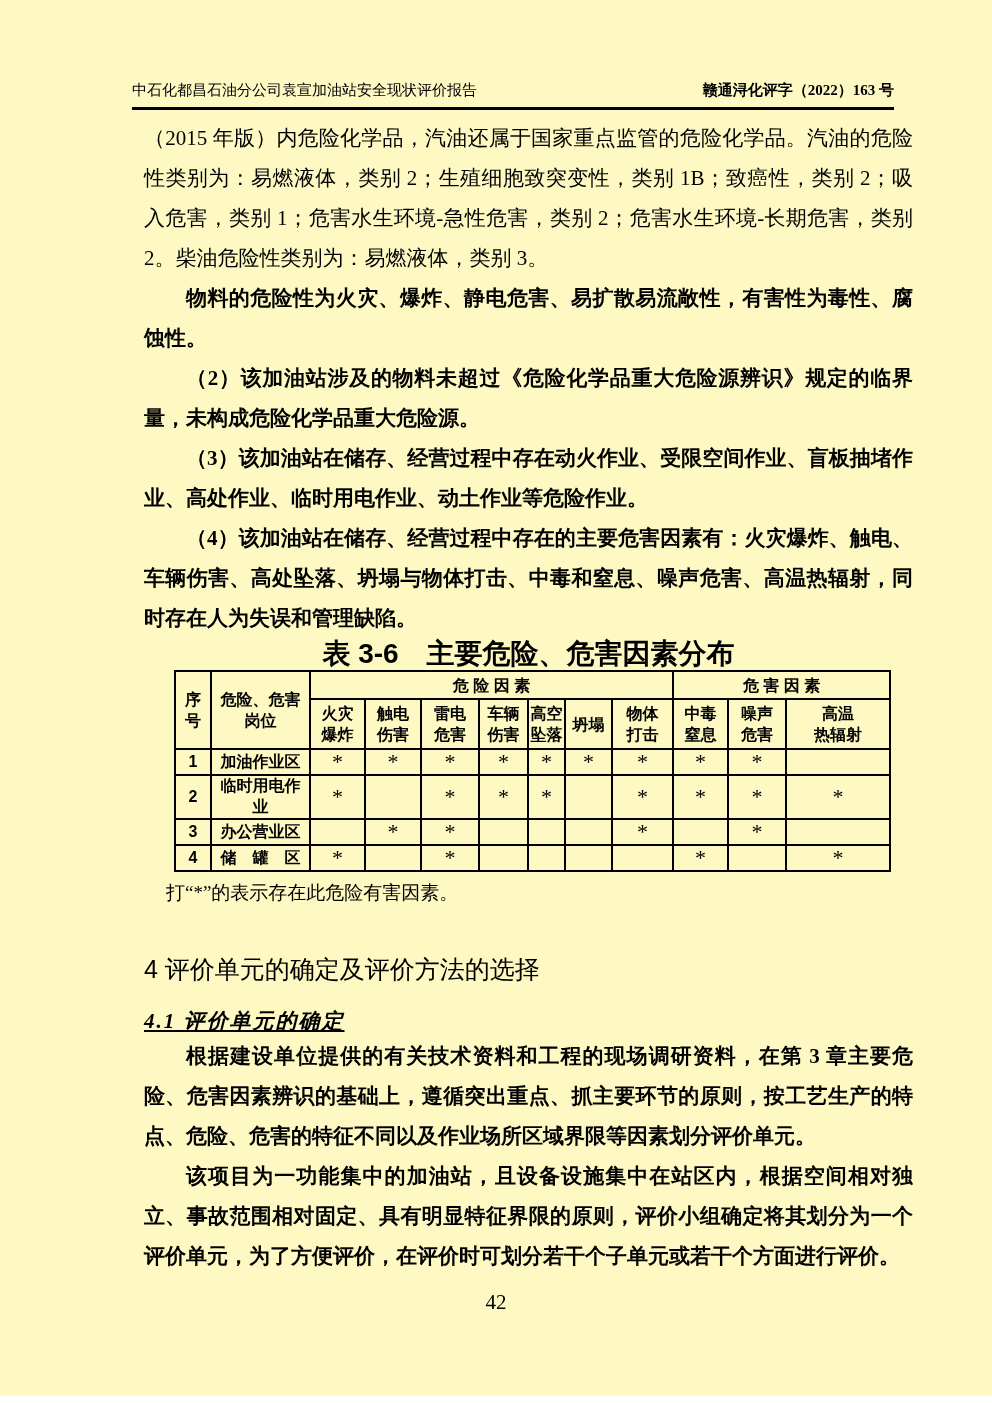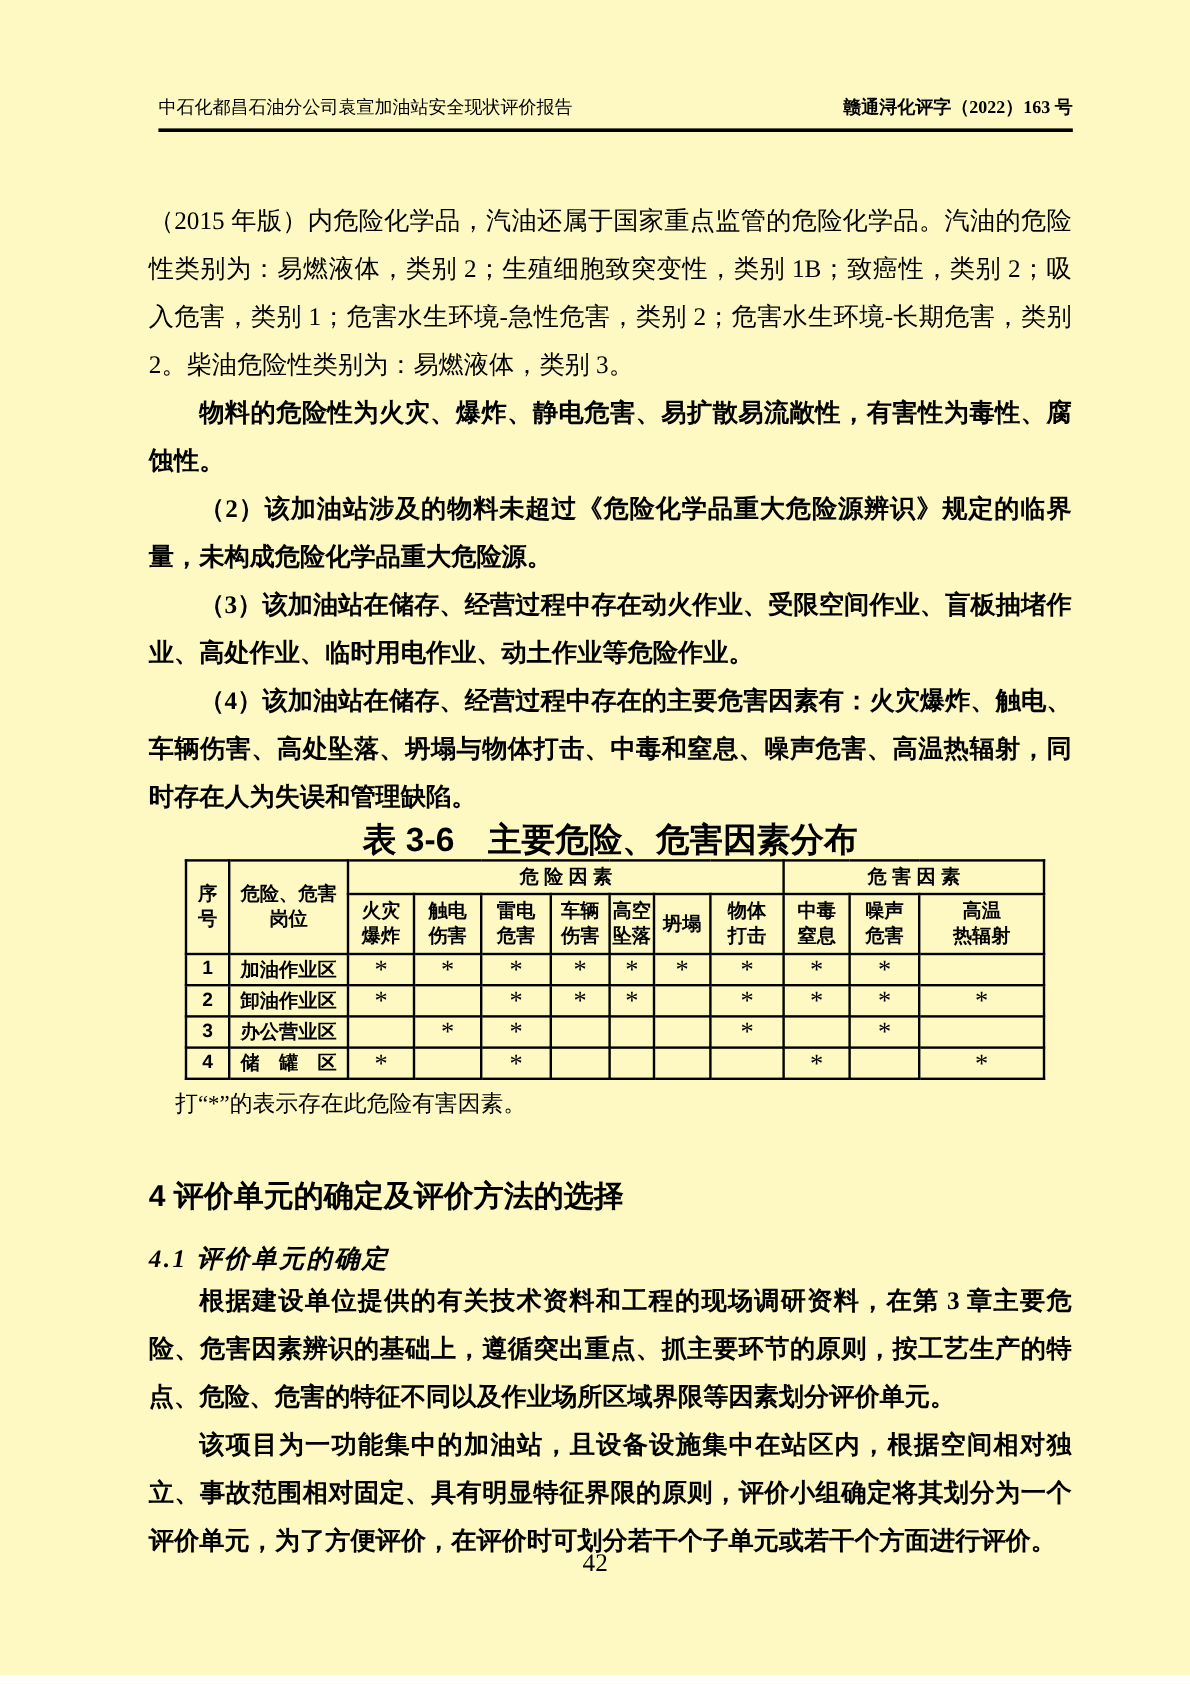--- a/index.html
+++ b/index.html
@@ -20,21 +20,21 @@
     left: 132px; top: 80px; width: 762px;
     display: flex; justify-content: space-between; align-items: flex-end;
     font-size: 15px; line-height: 20px;
     padding-bottom: 7px;
     border-bottom: 3px solid #000;
   }
   .header-right { font-weight: bold; }
 
   .content {
     position: absolute;
-    left: 124px; top: 118px; width: 769px; margin-top: 46px;
+    left: 144px; top: 118px; width: 769px;
   }
   p.body {
     margin: 0;
     font-size: 21px; line-height: 40px;
     text-align: justify;
   }
   p.body.indent { text-indent: 2em; font-weight: bold; }
 
   .table-title {
     margin-top: 2px;
@@ -71,28 +71,29 @@
     font-size: 22px; line-height: 18px;
     height: 26px;
   }
   .note {
     margin: 6px 0 0 22px;
     font-size: 19px; line-height: 30px; font-family: Liberation Serif, serif;
   }
   h1.sec {
     margin: 44px 0 0 0;
     font-family: "Liberation Sans", "DejaVu Sans", sans-serif;
-    font-size: 25px; line-height: 34px; font-weight: bold;
+    font-size: 25px; line-height: 34px; font-weight: normal;
   }
   h2.subsec {
     margin: 20px 0 0 0;
     font-family: "Liberation Serif", "DejaVu Serif", serif;
     font-style: italic;
     font-size: 21px; line-height: 30px; font-weight: bold;
     letter-spacing: 2px;
+    text-decoration: underline;
   }
   .after-sec { margin-top: 6px; }
   .page-number {
     position: absolute;
     left: 0; top: 1292px; width: 100%;
     text-align: center;
     font-size: 21px; line-height: 20px;
   }
 </style>
 </head>
@@ -171,21 +172,21 @@
           <td class="mark">*</td>
           <td class="mark">*</td>
           <td class="mark">*</td>
           <td class="mark">*</td>
           <td class="mark">*</td>
           <td class="mark">*</td>
           <td class="mark"></td>
         </tr>
         <tr>
           <td class="seq">2</td>
-          <td class="pos">卸油作业区</td>
+          <td class="pos">临时用电作业</td>
           <td class="mark">*</td>
           <td class="mark"></td>
           <td class="mark">*</td>
           <td class="mark">*</td>
           <td class="mark">*</td>
           <td class="mark"></td>
           <td class="mark">*</td>
           <td class="mark">*</td>
           <td class="mark">*</td>
           <td class="mark">*</td>

